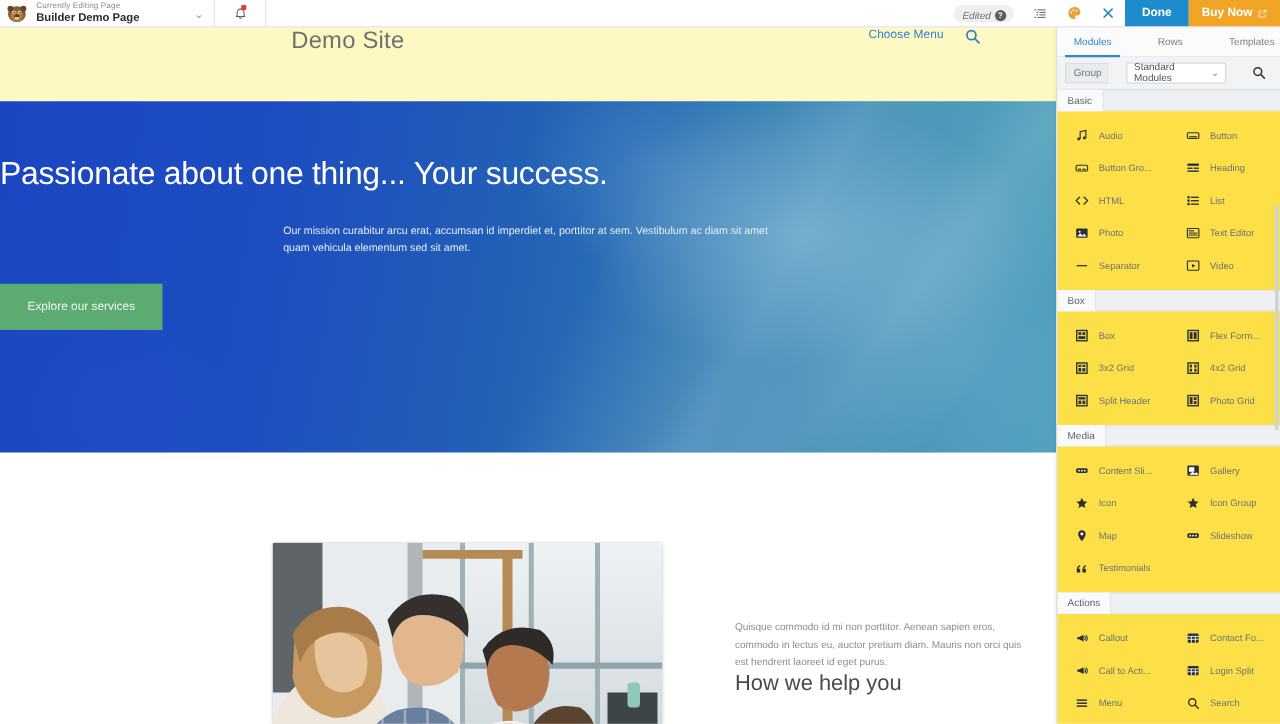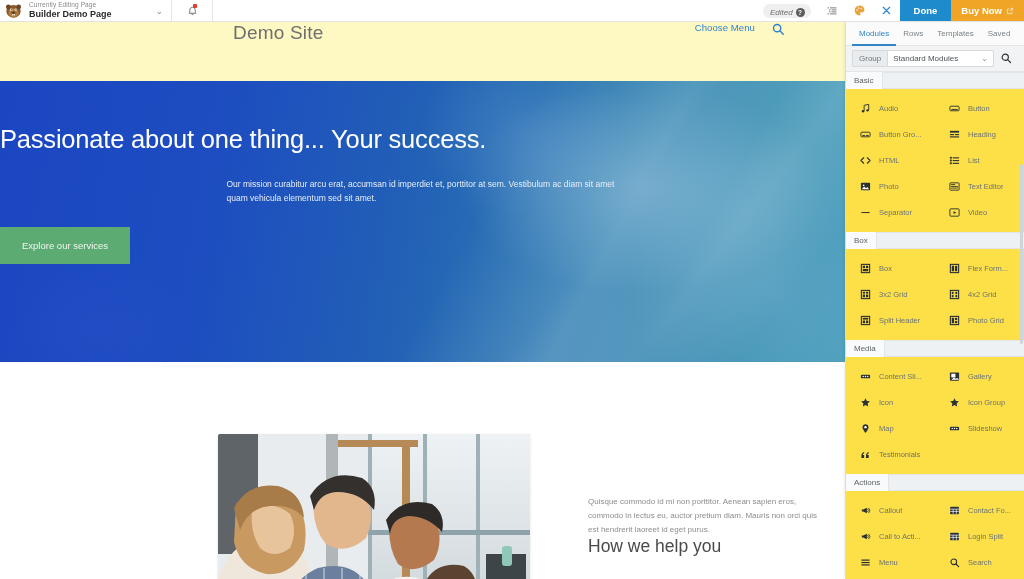--- a/index.html
+++ b/index.html
@@ -130,29 +130,29 @@
 
   
   #panel {
     position: absolute; top: 22px; right: 0; width: 179px; height: 557px;
     background: #f7f8f9; border-left: 1px solid #d8dcdf;
     display: flex; flex-direction: column; z-index: 40;
     box-shadow: -1px 0 3px rgba(0,0,0,.07);
   }
   #panel-tabs {
     height: 24px; display: flex; align-items: center;
-    background: #fbfbfc; border-bottom: 1px solid #e3e6e8; padding-left: 6px;
+    background: #fbfbfc; border-bottom: 1px solid #e3e6e8; padding-left: 6px; gap: 23px;
   }
   .ptab {
     font-size: 8px; color: #7b8286; padding: 0 7px; line-height: 23px;
     height: 24px;
   }
   .ptab.active { color: #2f86c8; border-bottom: 2px solid #2f86c8; }
   #panel-filter {
-    height: 26px; display: flex; align-items: center; gap: 0;
+    height: 26px; display: flex; align-items: center; gap: 14px;
     padding: 0 6px; background: #f1f3f4; border-bottom: 1px solid #e3e6e8;
   }
   .grp-label {
     font-size: 8px; color: #6e7579; background: #e9ecee;
     border: 1px solid #d6dادb; border-right: none;
     padding: 0 6px; line-height: 16px; height: 17px;
     border: 1px solid #d6dadd; border-right: none;
     border-radius: 2px 0 0 2px;
   }
   .grp-select {

